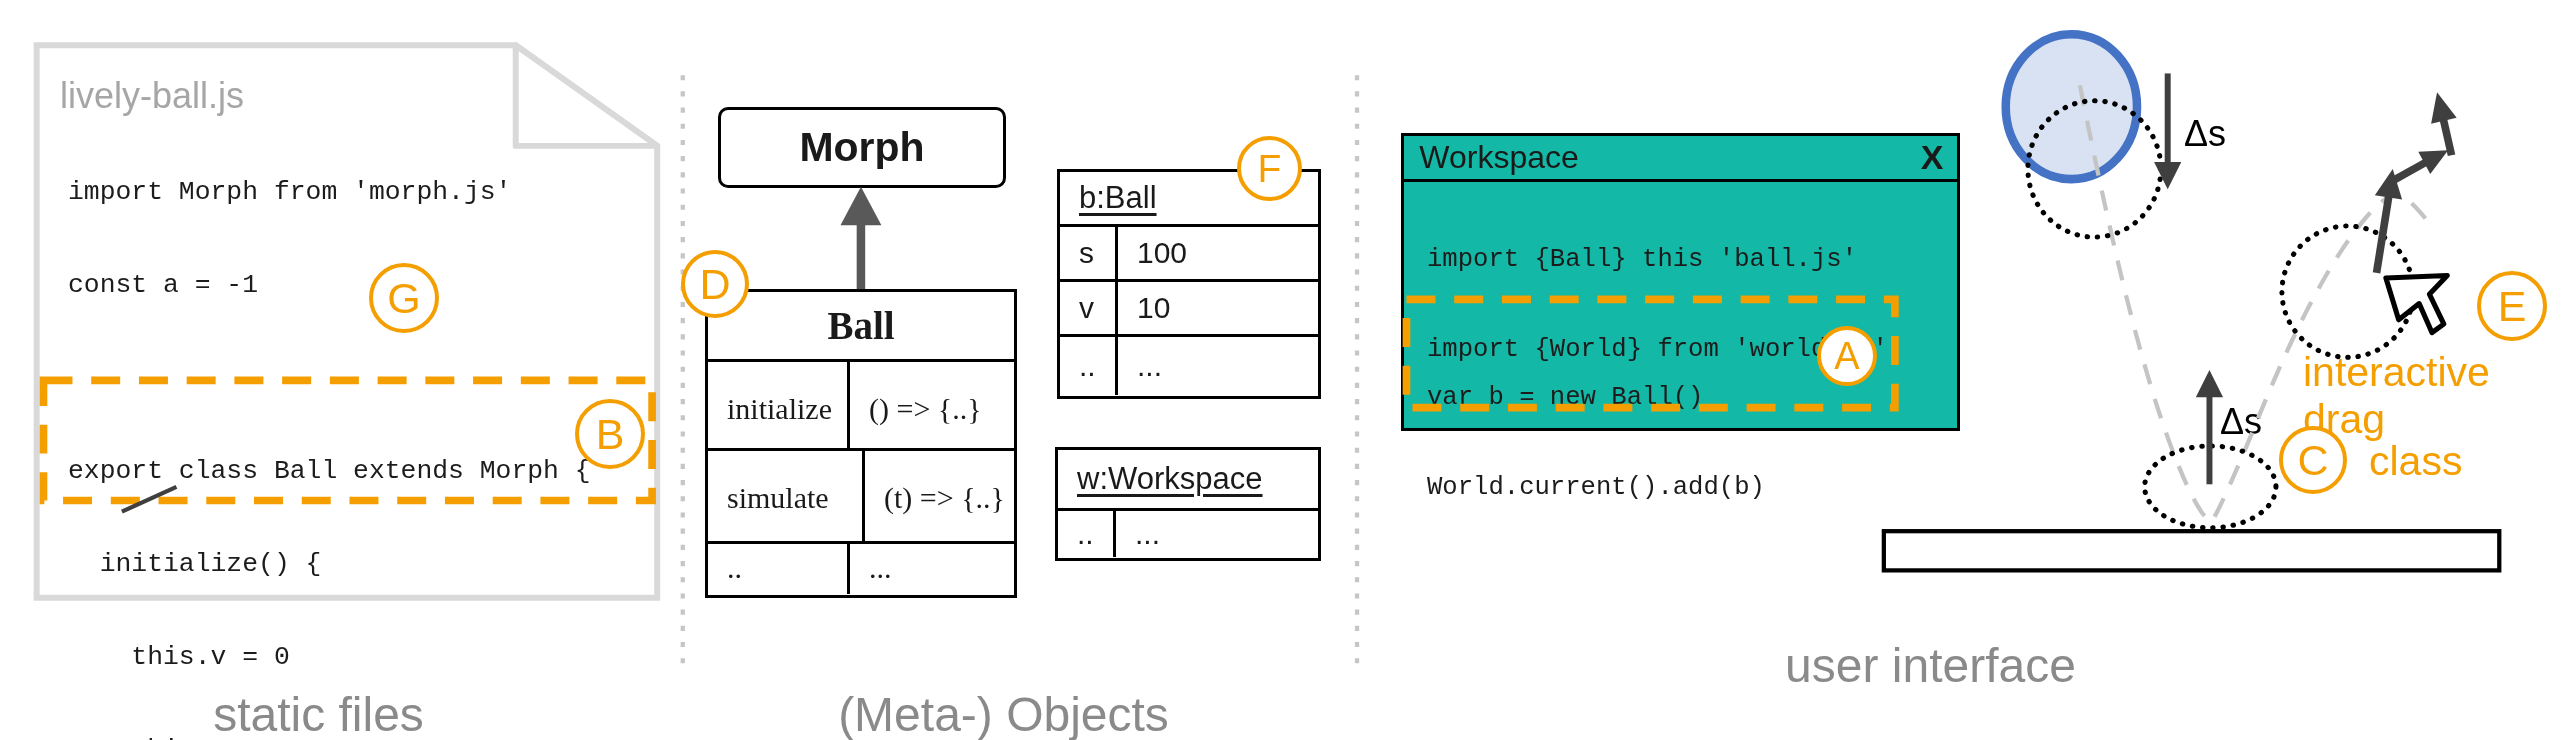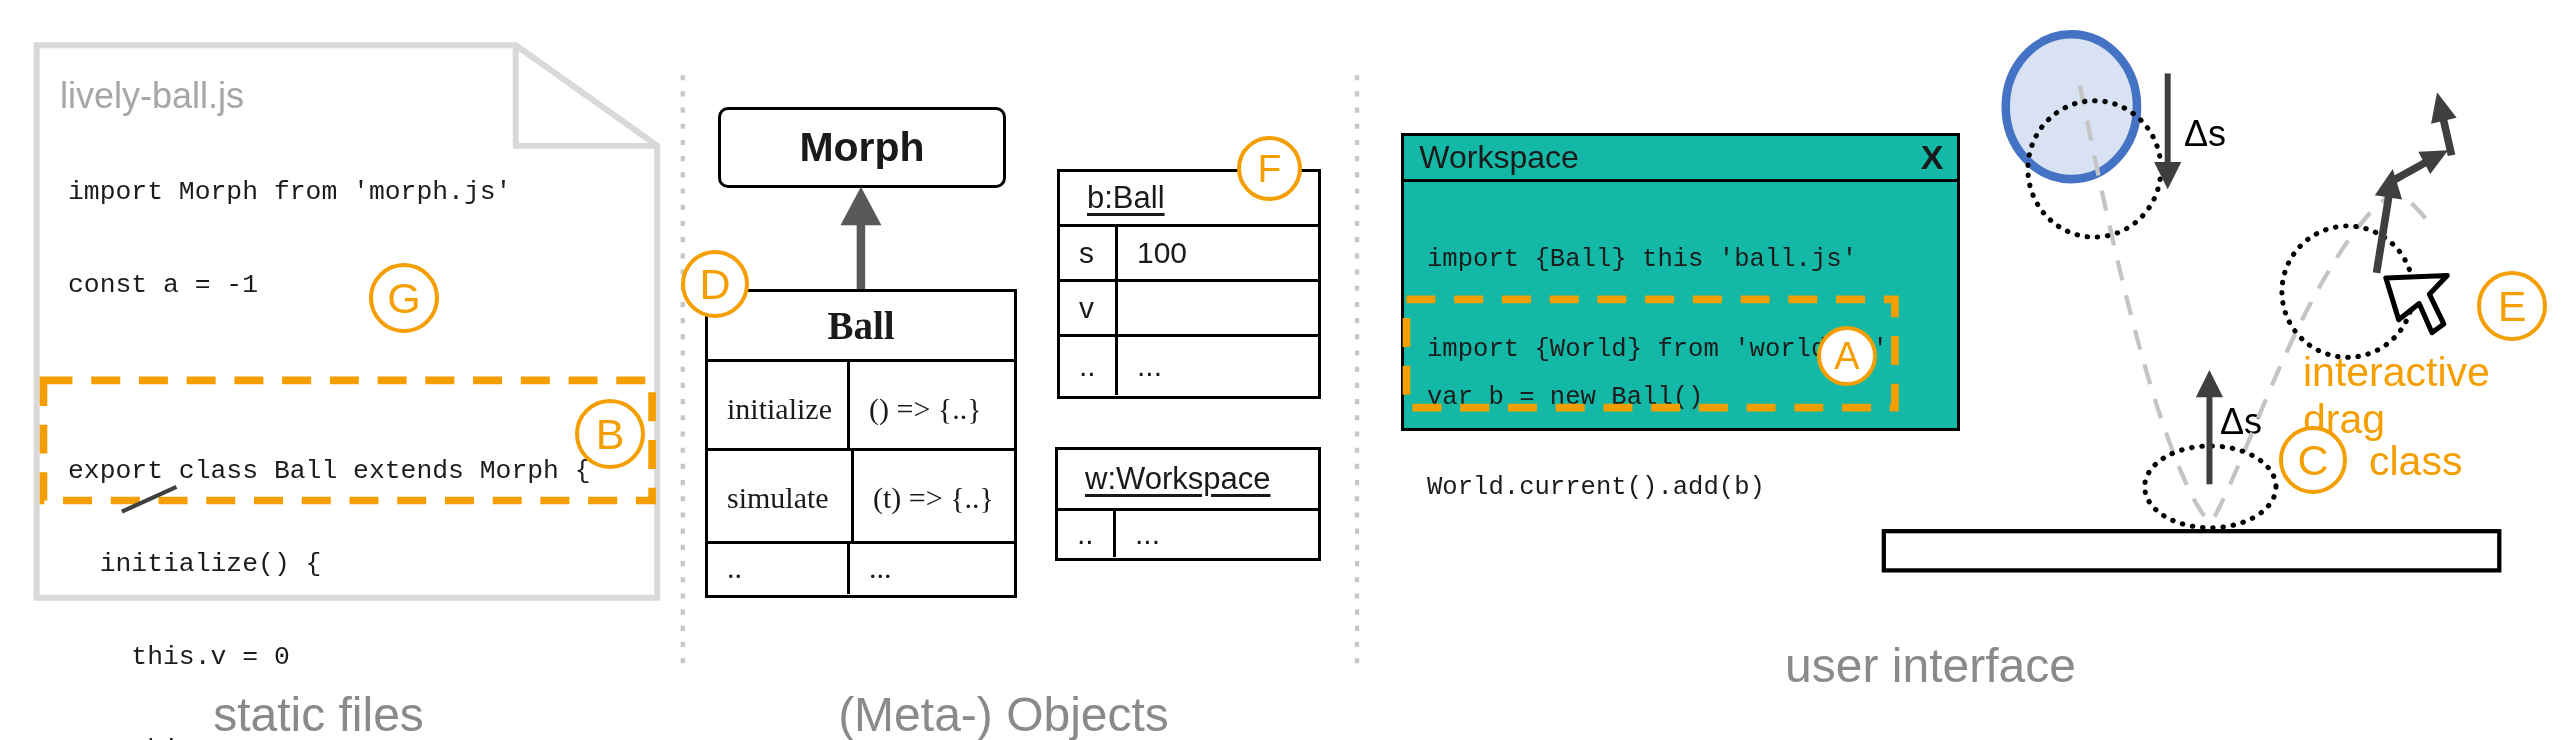--- a/index.html
+++ b/index.html
@@ -19,21 +19,21 @@
 
   .file-title{font-size:36px;color:#A6A6A6;z-index:10;}
 
   
   .panel-label{font-size:48px;color:#8A8A8A;text-align:center;z-index:10;}
 
   
   .box{position:absolute;background:#fff;border:3.4px solid #000;box-sizing:border-box;z-index:10;}
   .box-title{display:flex;align-items:center;justify-content:center;font-weight:bold;font-size:39px;border-radius:10px;}
   .tbl-title{display:flex;align-items:center;justify-content:center;font-weight:bold;font-size:39px;}
-  .obj-title{display:flex;align-items:center;font-size:31px;padding-left:27px;
+  .obj-title{display:flex;align-items:center;font-size:31px;padding-left:19px;
              text-decoration:underline;text-decoration-thickness:2.6px;text-underline-offset:5.1px;}
   .trow{display:flex;border-top:3.4px solid #000;box-sizing:border-box;}
   .tc{box-sizing:border-box;padding-left:19px;font-size:30px;}
   .tc1{border-right:3.4px solid #000;}
   .cell-top{padding-top:30px;}
   .cell-mid{display:flex;align-items:center;}
 
   
   .window{position:absolute;background:#14b8a6;border:3.4px solid #000;box-sizing:border-box;z-index:8;}
   .titlebar{display:flex;align-items:center;justify-content:space-between;height:46px;
@@ -81,37 +81,38 @@
 
   <div class="box box-title" style="left:718px;top:107px;width:288px;height:81px;font-size:41px;">Morph</div>
 
   <div class="box" style="left:705px;top:289px;width:312px;height:309px;font-family:Liberation Serif, serif;">
     <div class="tbl-title" style="height:67px;">Ball</div>
     <div class="trow" style="height:89px;">
       <div class="tc tc1 cell-top" style="width:142px;">initialize</div>
       <div class="tc cell-top" style="flex:1;">() =&gt; {..}</div>
     </div>
     <div class="trow" style="height:93px;">
-      <div class="tc tc1 cell-top" style="width:146px;">simulate</div>
+      <div class="tc tc1 cell-top" style="width:157px;">simulate</div>
       <div class="tc cell-top" style="flex:1;">(t) =&gt; {..}</div>
     </div>
     <div class="trow" style="height:53px;">
       <div class="tc tc1 cell-top" style="width:142px;padding-top:6.8px;">..</div>
       <div class="tc cell-top" style="flex:1;padding-top:6.8px;">...</div>
     </div>
   </div>
 
   <div class="box" style="left:1057px;top:169px;width:264px;height:230px;">
     <div class="obj-title" style="height:52px;">b:Ball</div>
     <div class="trow" style="height:55px;">
       <div class="tc tc1 cell-mid" style="width:58px;">s</div>
       <div class="tc cell-mid" style="flex:1;">100</div>
     </div>
     <div class="trow" style="height:55px;">
       <div class="tc tc1 cell-mid" style="width:58px;">v</div>
+      <div class="tc cell-mid" style="flex:1;">10</div>
     </div>
     <div class="trow" style="height:61px;">
       <div class="tc tc1 cell-mid" style="width:58px;">..</div>
       <div class="tc cell-mid" style="flex:1;">...</div>
     </div>
   </div>
 
   <div class="box" style="left:1055px;top:447px;width:266px;height:114px;">
     <div class="obj-title" style="height:58px;">w:Workspace</div>
     <div class="trow" style="height:49px;">

